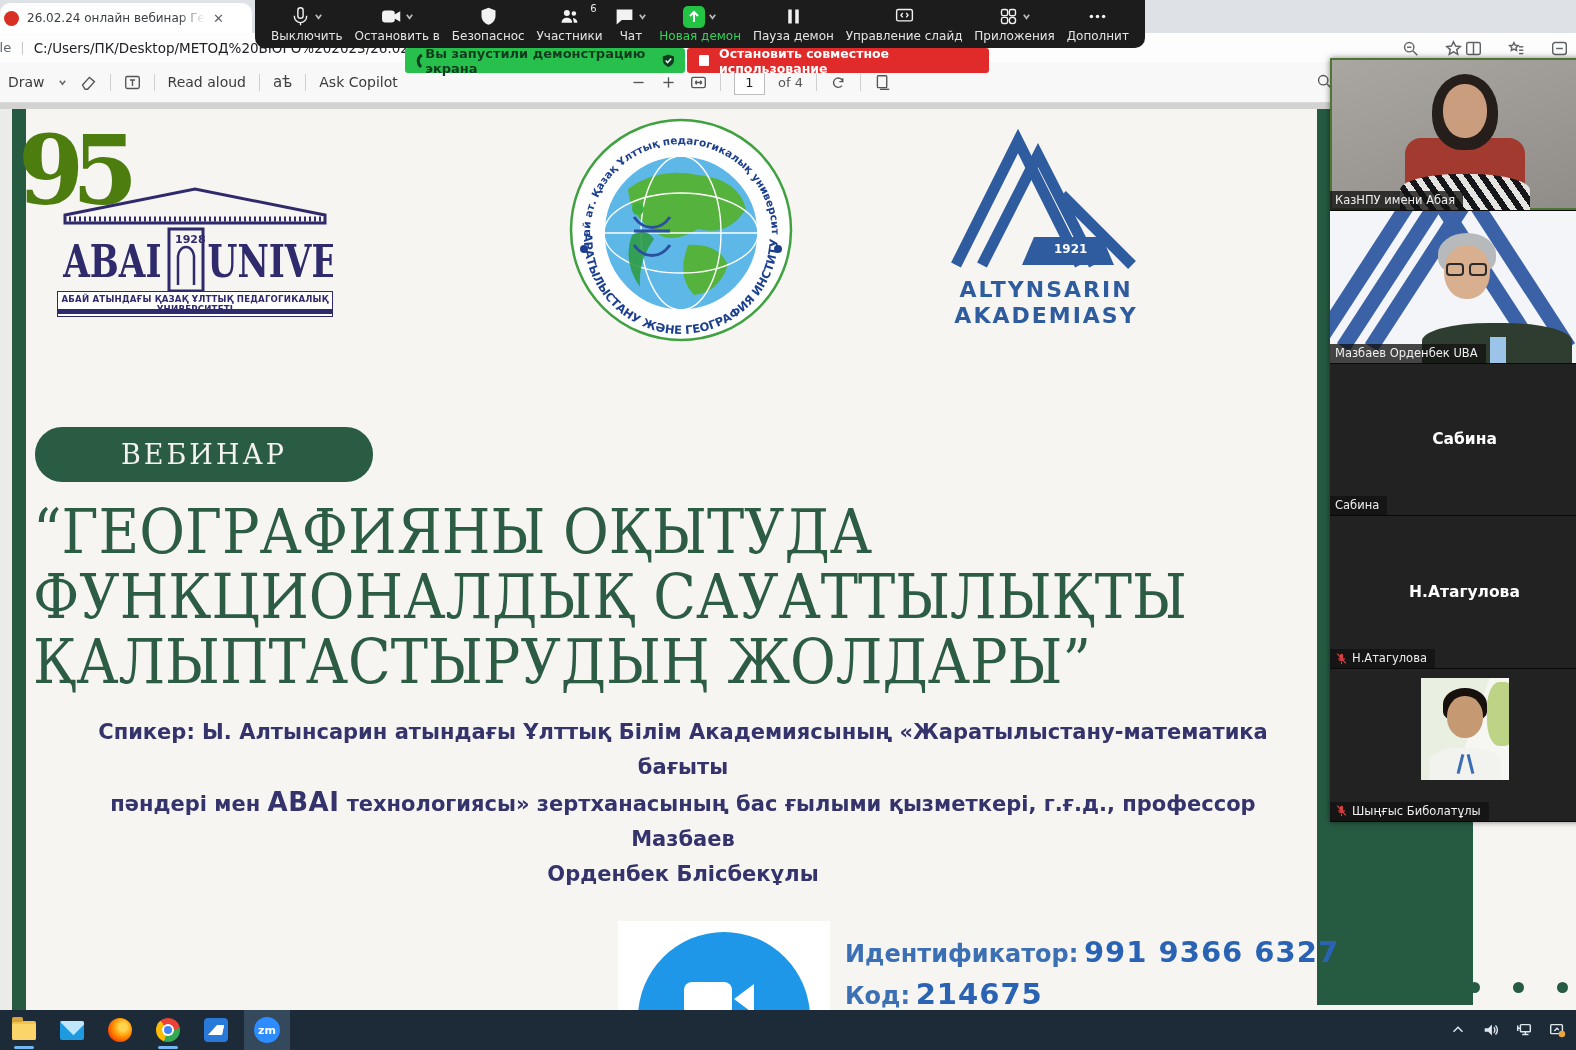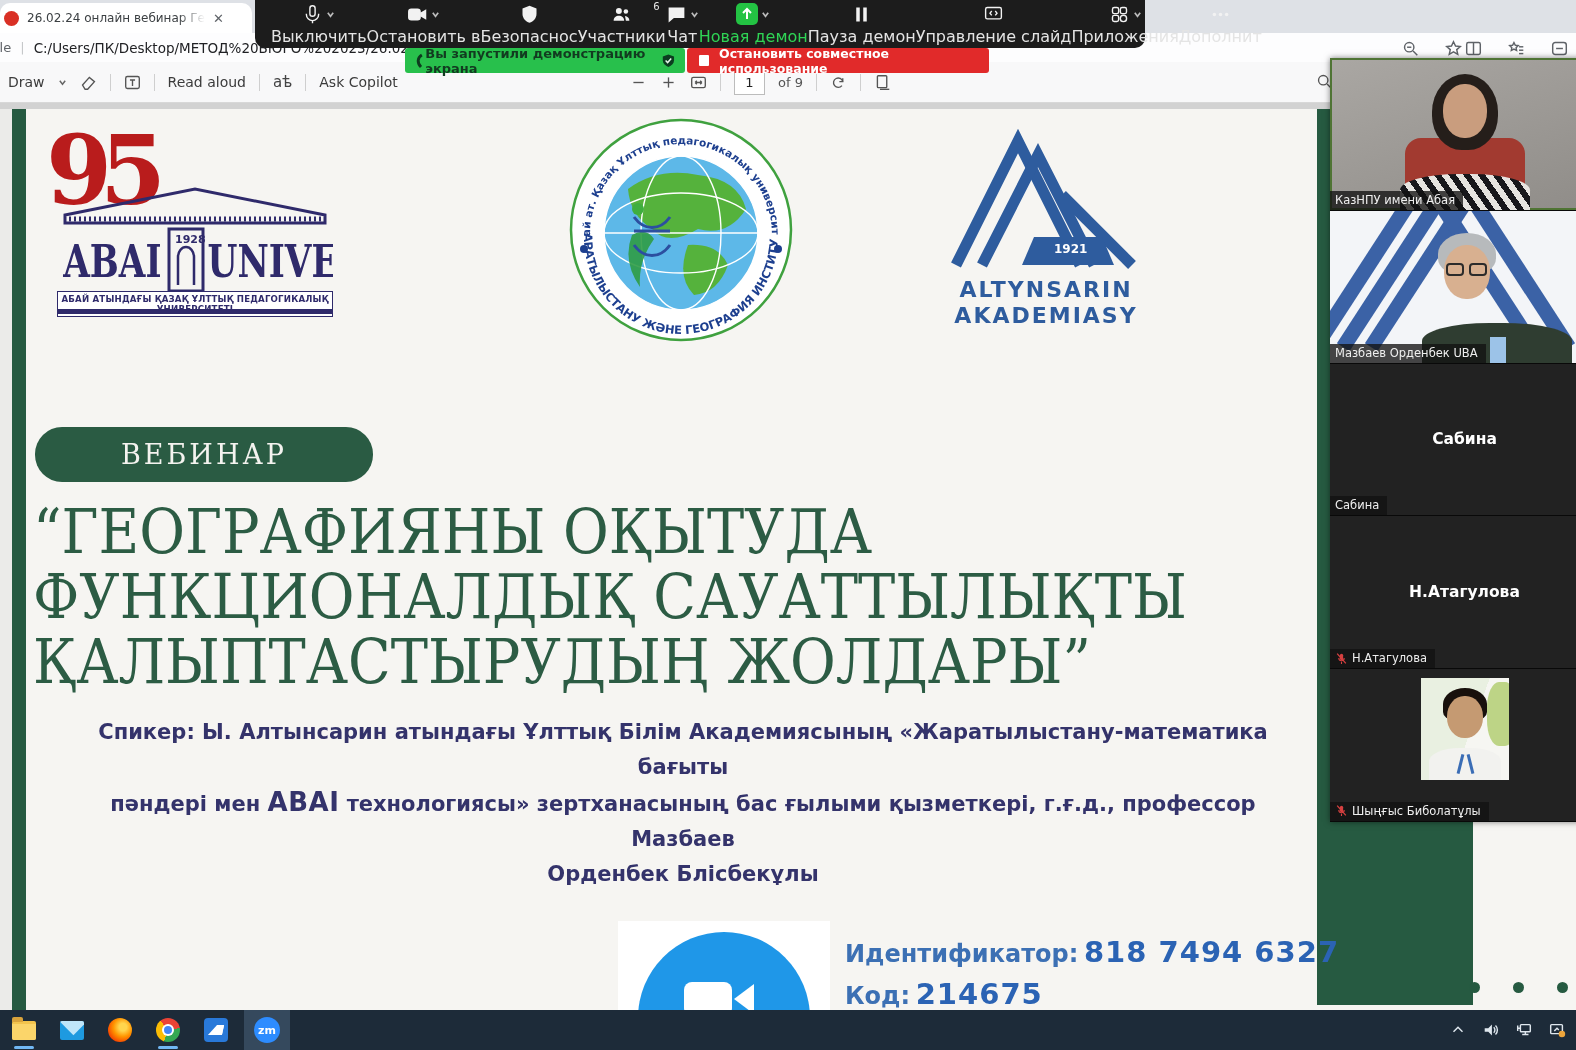--- a/index.html
+++ b/index.html
@@ -41,22 +41,22 @@
   
   .pdfpage { left:0; top:103px; width:1576px; height:907px; background:#f6f5f2; overflow:hidden; }
   .page-topstrip { left:0; top:0; width:1576px; height:6px; background:#d2d2d2; }
   .page-leftgap { left:0; top:6px; width:12px; height:901px; background:#ebebe9; }
   .strip-left { left:12px; top:6px; width:14px; height:901px; background:#265a41; }
   .band-right { left:1317px; top:6px; width:156px; height:896px; background:#265a41; }
   .dot { width:11px; height:11px; border-radius:50%; background:#265a41; top:879px; }
 
   
   .abai { left:15px; top:10px; width:318px; height:206px; color:#2f2a6b; }
-  .abai-95 { position:absolute; left:31px; top:2px; font-family:"DejaVu Serif",serif; font-weight:bold;
-    font-size:95px; letter-spacing:-12px; color:#b91c1c; }
+  .abai-95 { position:absolute; left:3px; top:2px; font-family:"DejaVu Serif",serif; font-weight:bold;
+    font-size:95px; letter-spacing:-12px; color:#4d7c0f; }
   .abai-bldg { position:absolute; left:42px; top:72px; }
   .abai-banner { position:absolute; left:42px; top:178px; width:276px; background:#fff; border:1.5px solid #2f2a6b;
     font-size:8.6px; font-weight:bold; text-align:center; padding:2px 0; letter-spacing:.2px; }
   .abai-bar { position:absolute; left:42px; top:196px; width:276px; height:5px; background:#2f2a6b; }
 
   
   .badge { left:35px; top:324px; width:338px; height:55px; background:#2a5b43; border-radius:27px;
     display:flex; align-items:center; justify-content:center; color:#f4f3ef;
     font-family:"DejaVu Serif",serif; font-size:27px; letter-spacing:3px; }
   .title { left:33px; top:396px; color:#2c5c44; font-family:"DejaVu Serif",serif; font-size:62px;
@@ -74,21 +74,21 @@
   .idblock { left:845px; top:832px; color:#3c70b4; font-weight:bold; white-space:nowrap; }
   .idblock .lbl { font-size:24px; }
   .idblock .val { font-size:29px; color:#2b63b4; letter-spacing:1px; }
   .idblock .row2 { margin-top:8px; }
 
   
   .mtoolbar { left:255px; top:0; width:890px; height:48px; background:#1c1c1c; border-radius:0 0 10px 10px;
     display:flex; align-items:center; justify-content:space-between; padding:0 16px; z-index:40; }
   .mt-item { display:flex; flex-direction:column; align-items:center; gap:1px; position:relative; }
   .mt-ico { height:23px; display:flex; align-items:center; gap:3px; }
-  .mt-label { font-size:16px; color:#e4e4e4; white-space:nowrap; }
+  .mt-label { font-size:12px; color:#e4e4e4; white-space:nowrap; }
   .mt-label.green { color:#2fd455; }
   .wico { width:21px; height:21px; stroke:#f2f2f2; fill:none; stroke-width:1.6; }
   .mt-chev { width:9px; height:9px; stroke:#bdbdbd; fill:none; stroke-width:1.8; }
   .badge6 { position:absolute; top:-2px; right:6px; font-size:10px; color:#e6e6e6; }
   .sharebtn { width:22px; height:22px; background:#23c343; border-radius:5px; display:flex; align-items:center; justify-content:center; }
 
   
   .banner-green { left:405px; top:48px; width:280px; height:25px; background:#28c04c; border-radius:3px;
     display:flex; align-items:center; justify-content:space-between; padding:0 10px; z-index:30; }
   .banner-green .txt { color:#123b20; font-size:13px; font-weight:bold; }
@@ -234,21 +234,21 @@
       <svg class="pico" viewBox="0 0 20 20">
           <line x1="4" y1="10" x2="16" y2="10"></line>
           <line x1="10" y1="4" x2="10" y2="16"></line>
         </svg>
       <svg class="pico" viewBox="0 0 20 20">
           <rect x="2" y="4" width="16" height="12" rx="2"></rect>
           <path d="M6 10h8M6 10l2-2M6 10l2 2M14 10l-2-2M14 10l-2 2"></path>
         </svg>
       <div class="pb-sep"></div>
       <input class="pagebox" value="1" style="">
-      <span style="color:#555;font-size:13px;">of 9</span>
+      <span style="color:#555;font-size:13px;">of 4</span>
       <div class="pb-sep"></div>
       <svg class="pico" viewBox="0 0 20 20">
           <path d="M15 9a5.5 5.5 0 1 0-1 4.6"></path>
           <polyline points="15,5 15,9 11,9"></polyline>
         </svg>
       <div class="pb-sep"></div>
       <svg class="pico" viewBox="0 0 20 20">
           <rect x="4" y="2" width="11" height="14" rx="1"></rect>
           <path d="M7 18h11"></path>
         </svg>
@@ -328,21 +328,21 @@
     </div>
 
     <div class="abs zoombox"></div>
     <div class="abs zoomclip">
       <div class="zoomcircle"></div>
       <div class="zcam-body"></div>
       <div class="zcam-tri"></div>
     </div>
     <div class="abs idblock">
       <div><span class="lbl">Идентификатор:</span>
-           <span class="val">818 7494 6327</span></div>
+           <span class="val">991 9366 6327</span></div>
       <div class="row2"><span class="lbl">Код:</span>
            <span class="val">214675</span></div>
     </div>
   </div>
 
   <div class="abs mtoolbar">
     <div class="mt-item">
       <div class="mt-ico">
         <svg class="wico" viewBox="0 0 24 24">
             <rect x="9" y="2" width="6" height="12" rx="3"></rect>

